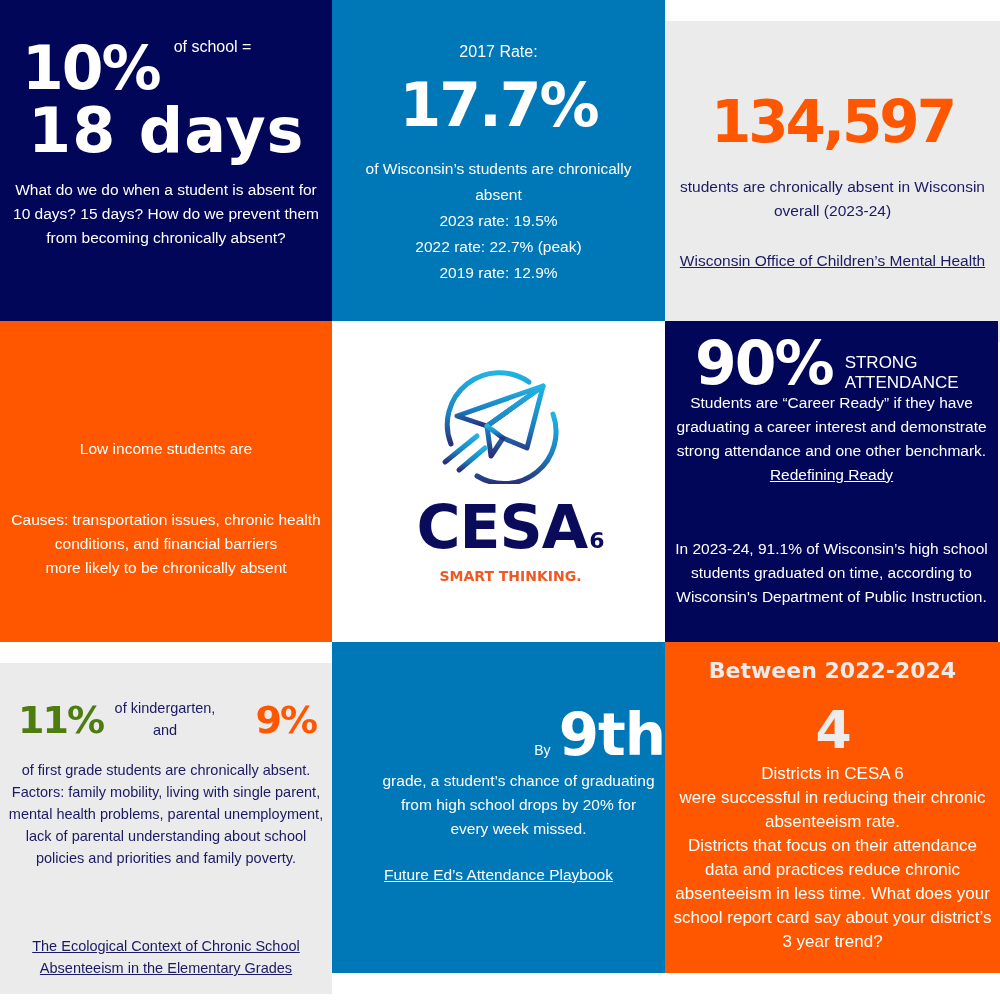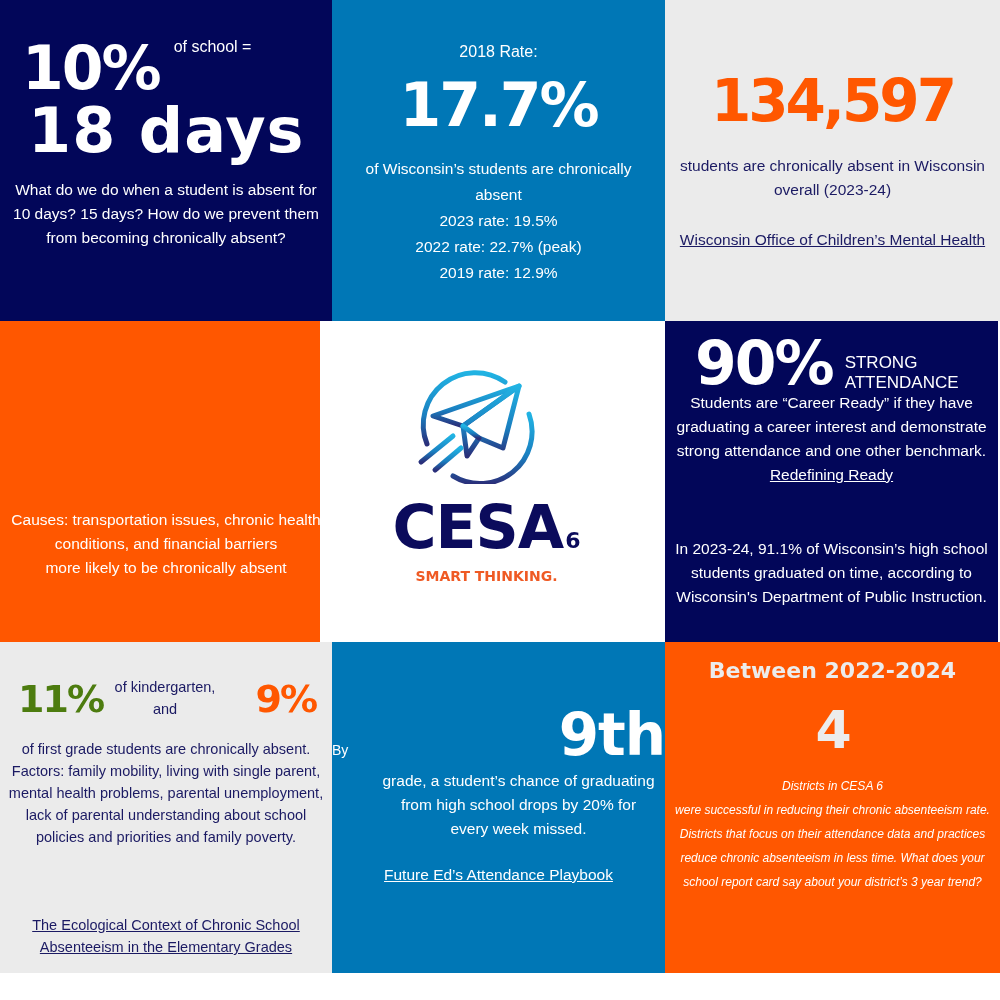--- a/index.html
+++ b/index.html
@@ -1,21 +1,21 @@
 <!DOCTYPE html>
 <html><head>
 <meta charset="utf-8">
 <style>
   * { box-sizing: border-box; margin: 0; padding: 0; }
   html, body { width: 1000px; height: 1000px; background: #ffffff; overflow: hidden; }
   body { font-family: "Liberation Sans", "DejaVu Sans", sans-serif; position: relative; }
   .cell { position: absolute; text-align: center; overflow: hidden; }
   .navy { background: #020659; color: #ffffff; }
   .blue { background: #0077b6; color: #ffffff; }
-  .gray { background: #ebebeb; color: #1b1a63; }
+  .gray { background: #ebebeb; color: #1b1a63; margin-top: 21px; }
   .orange { background: #ff5700; color: #ffffff; }
   .white { background: #ffffff; }
   .big { font-family: "DejaVu Sans", sans-serif; font-weight: bold; letter-spacing: -2px; line-height: 1; }
   .body-text { font-size: 15.5px; line-height: 24px; }
   .link { text-decoration: underline; }
   a { color: inherit; }
 
   
   #c1 { left: 0; top: 0; width: 332px; height: 321px; }
   #c1 .row1 { position: absolute; left: 22px; top: 38px; display: flex; align-items: flex-start; }
@@ -36,21 +36,21 @@
   #c3 .desc { position: absolute; left: 10px; right: 10px; top: 154px; }
   #c3 .src { position: absolute; left: 10px; right: 10px; top: 228px; }
 
   
   #c4 { left: 0; top: 321px; width: 332px; height: 321px; }
   #c4 .big { position: absolute; left: 0; right: 0; top: 45px; font-size: 52px; letter-spacing: 0; }
   #c4 .l1 { position: absolute; left: 0; right: 0; top: 116px; }
   #c4 .l2 { position: absolute; left: 8px; right: 8px; top: 187px; }
 
   
-  #c5 { left: 320px; top: 321px; width: 333px; height: 321px; }
+  #c5 { left: 344px; top: 321px; width: 333px; height: 321px; }
   #c5 svg.emblem { position: absolute; left: 97px; top: 43px; }
   #c5 .wordmark { position: absolute; left: 0; right: 0; top: 176px; font-family: "DejaVu Sans", sans-serif; font-weight: bold; font-size: 60px; color: #0b0b5c; letter-spacing: -1px; line-height: 1; }
   #c5 .wordmark .sub { font-size: 22px; letter-spacing: 0; margin-left: 2px; }
   #c5 .tag { position: absolute; left: 0; right: 0; top: 247px; font-family: "DejaVu Sans", sans-serif; font-weight: bold; font-size: 14px; color: #ef5a24; letter-spacing: 0; }
 
   
   #c6 { left: 665px; top: 321px; width: 333px; height: 321px; }
   #c6 .head { position: absolute; left: 30px; top: 12px; display: flex; align-items: flex-end; }
   #c6 .big { font-size: 60px; }
   #c6 .strong { text-align: left; font-size: 17px; line-height: 20px; margin-left: 12px; margin-top: 4px; }
@@ -60,62 +60,63 @@
   
   #c7 { left: 0; top: 642px; width: 332px; height: 331px; }
   #c7 .pctl { position: absolute; left: 18px; top: 38px; font-size: 38px; color: #4d7c0f; }
   #c7 .pctr { position: absolute; right: 16px; top: 38px; font-size: 38px; color: #ff5700; }
   #c7 .mid { position: absolute; left: 110px; width: 110px; top: 34px; font-size: 14.5px; line-height: 22px; }
   #c7 .desc { position: absolute; left: 8px; right: 8px; top: 96px; font-size: 14.5px; line-height: 22px; }
   #c7 .src { position: absolute; left: 8px; right: 8px; top: 272px; font-size: 14.5px; line-height: 22px; }
 
   
   #c8 { left: 332px; top: 642px; width: 333px; height: 331px; }
-  #c8 .head { position: absolute; left: 0; right: 0; top: 64px; display: flex; justify-content: space-between; align-items: flex-end; }
+  #c8 .head { position: absolute; left: 0; right: 0; top: 64px; display: flex; justify-content: flex-end; align-items: flex-end; }
   #c8 .by { font-size: 14px; margin-right: 8px; margin-bottom: 6px; }
   #c8 .big { font-size: 58px; letter-spacing: -1px; }
   #c8 .desc { position: absolute; left: 8px; right: 8px; top: 127px; font-size: 15.5px; line-height: 24px; margin-left: 40px; }
   #c8 .src { position: absolute; left: 8px; right: 8px; top: 224px; font-size: 15.5px; }
 
   
   #c9 { left: 665px; top: 642px; width: 335px; height: 331px; padding-left: 17px; }
   #c9 .head { position: absolute; left: 0; right: 0; top: 16px; font-size: 22px; color: #ececec; font-weight: bold; font-family: "DejaVu Sans", sans-serif; letter-spacing: 0; }
   #c9 .big { position: absolute; left: 0; right: 0; top: 62px; font-size: 52px; color: #ececec; }
-  #c9 .desc { position: absolute; left: 6px; right: 6px; top: 132px; font-size: 12px; line-height: 24px; font-style: italic; }
+  #c9 .desc { position: absolute; left: 6px; right: 6px; top: 120px; font-size: 17px; line-height: 24px; }
 </style>
 </head>
 <body>
 
 <div id="c1" class="cell navy">
   <div class="row1">
     <span class="big pct">10%</span>
     <span class="ofschool">of school =</span>
   </div>
   <div class="big days">18 days</div>
   <div class="q body-text">What do we do when a student is absent for 10 days? 15 days? How do we prevent them from becoming chronically absent?</div>
 </div>
 
 <div id="c2" class="cell blue">
-  <div class="label">2018 Rate:</div>
+  <div class="label">2017 Rate:</div>
   <div class="big">17.7%</div>
   <div class="desc">
     <div>of Wisconsin’s students are chronically absent</div>
     <div>2023 rate: 19.5%</div>
     <div>2022 rate: 22.7% (peak)</div>
     <div>2019 rate: 12.9%</div>
   </div>
 </div>
 
 <div id="c3" class="cell gray">
   <div class="big">134,597</div>
   <div class="desc body-text">students are chronically absent in Wisconsin overall (2023-24)</div>
   <div class="src body-text"><a class="link">Wisconsin Office of Children’s Mental Health</a></div>
 </div>
 
 <div id="c4" class="cell orange">
+  <div class="l1 body-text">Low income students are</div>
   <div class="l2 body-text">
     <div>Causes: transportation issues, chronic health conditions, and financial barriers</div>
     <div>more likely to be chronically absent</div>
   </div>
 </div>
 
 <div id="c5" class="cell white">
   <svg class="emblem" width="120" height="120" viewBox="0 0 120 120">
     <defs>
       <linearGradient id="g1" x1="0" y1="0" x2="0" y2="1">

